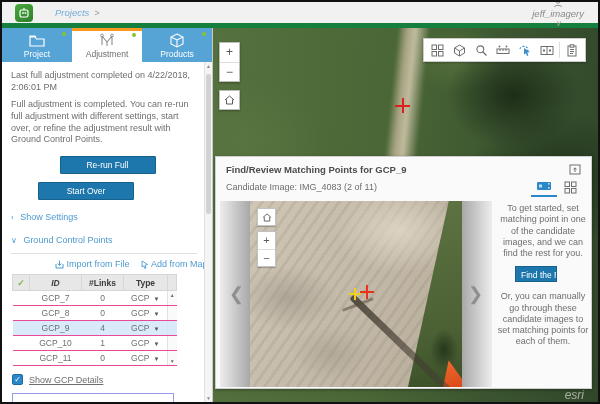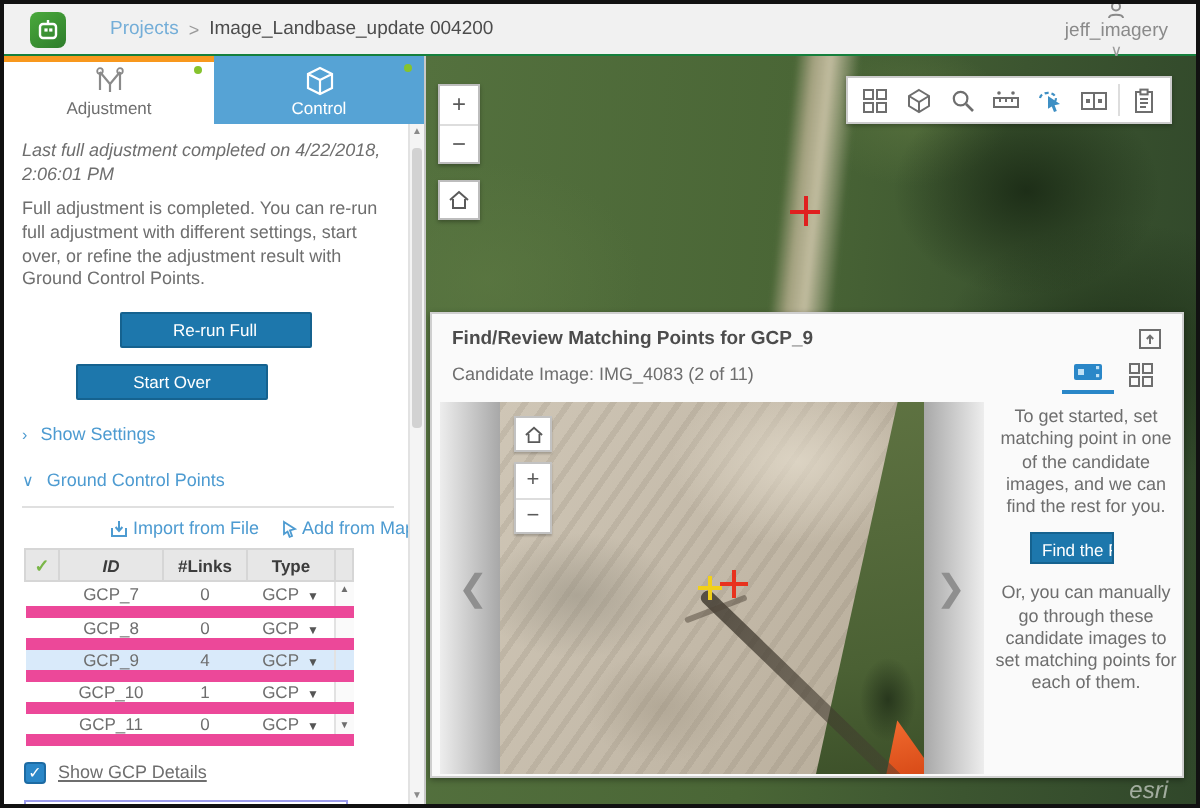--- a/index.html
+++ b/index.html
@@ -4,22 +4,22 @@
 <style>
   * { box-sizing: border-box; margin: 0; padding: 0; }
   html,body { background:#fff; }
   body { font-family:"Liberation Sans", sans-serif; }
 
   .window { position:relative; width:600px; height:404px; border:2px solid #111;
             background:#fff; overflow:hidden; }
 
   
   .topbar { position:absolute; left:0; top:0; width:596px; height:26px;
-            background:#f1f1f1; border-bottom:1px solid #15803d;
-            display:flex; align-items:center; }
+            background:#f1f1f1; border-bottom:5px solid #15803d;
+            display:flex; align-items:center;font-style:italic; }
   .logo { width:18px; height:18px; margin-left:13px; border-radius:4px;
           background:linear-gradient(145deg,#4aa93c,#2e7d2b);
           display:flex; align-items:center; justify-content:center; }
   .crumb { margin-left:22px; font-size:9.5px; color:#74aed8; cursor:pointer; }
   .crumb-sep { margin:0 5px; font-size:9px; color:#9a9a9a; }
   .page-title { font-size:9.5px; color:#4c4c4c; }
   .user-area { margin-left:auto; margin-right:10px; display:flex; align-items:center;
                font-size:9.5px; color:#8a8a8a;flex-direction:column; }
   .user-area .uname { margin:0 4px 0 4px; }
   .chev { font-size:8px; color:#9a9a9a; }
@@ -32,41 +32,41 @@
          align-items:center; justify-content:flex-end; padding-bottom:3px; cursor:pointer; }
   .tab .tlabel { font-size:8.5px; color:#fff; margin-top:1px; }
   .tab.active { background:#fff; border-top:3px solid #f8981d; }
   .tab.active .tlabel { color:#6e6e6e; }
   .tab .dot { position:absolute; top:4px; right:6px; width:4px; height:4px;
               border-radius:50%; background:#86c32d; }
   .tab.active .dot { top:2px; }
 
   .panel-body { position:absolute; left:0; top:34px; width:211px; height:340px;
                 overflow:hidden; font-size:9px; color:#6e6e6e; }
-  .status-text { margin:8px 18px 0 9px; line-height:1.3;font-style:italic; }
+  .status-text { margin:8px 18px 0 9px; line-height:1.3; }
   .desc-text { margin:6px 18px 0 9px; line-height:1.3; }
   .blue-btn { display:block; width:96px; height:18px; margin:10px auto 0;
               background:#1d77ac; border:1px solid #15628f; color:#fff;
               font-size:8.5px; font-family:"Liberation Sans",sans-serif;
               cursor:pointer; border-radius:1px; }
   .blue-btn.second { margin-top:8px;margin-left:36px; }
   .link-row { margin:12px 0 0 9px; font-size:9px; }
   .blue-link { color:#4d9bd1; cursor:pointer; }
   .sec-chev { color:#4d9bd1; margin-right:4px; font-size:8px; }
   .gcp-header { margin:13px 0 0 9px; }
   .divider { margin:8px 9px 0 9px; border-top:1px solid #e0e0e0; width:186px; }
   .import-row { margin:5px 0 0 0; text-align:center; font-size:9px;padding-left:48px; }
   .import-row .icn { display:inline-block; vertical-align:-2px; margin-right:2px; }
   .import-row .gap { display:inline-block; width:8px; }
 
   table.gcp { margin:5px 0 0 10px; border-collapse:collapse; font-size:8.5px; }
   table.gcp th { background:#e7e7e7; color:#3c3c3c; font-weight:bold; height:16px;
                  border:1px solid #d6d6d6; font-size:8.5px; }
   table.gcp td { height:15px; text-align:center; color:#6e6e6e;
-                 border-bottom:6px solid #ec4899; cursor:pointer; }
+                 border-bottom:1px solid #ec4899; cursor:pointer; }
   .col-check { width:17px; } .col-id { width:52px;font-style:italic; } .col-links { width:42px; }
   .col-type { width:44px; } .col-scroll { width:9px; }
   tr.selected td { background:#d9eafa; }
   .hdr-check { color:#7ab648; font-size:9px; }
   .type-caret { font-size:6px; color:#555; margin-left:4px; }
   td.scrollcell { background:#fafafa; border-left:1px solid #e2e2e2; font-size:5px;
                   color:#8a8a8a; vertical-align:top; padding-top:1px; }
   td.scrollcell.bot { vertical-align:bottom; padding-bottom:1px; }
 
   .chk-row { margin:8px 0 0 10px; display:flex; align-items:center; }
@@ -204,48 +204,54 @@
     <div class="logo">
       <svg width="12" height="12" viewBox="0 0 12 12">
         <rect x="2" y="3" width="8" height="7" rx="1.5" fill="none" stroke="#fff" stroke-width="1.2"></rect>
         <rect x="4.2" y="5.2" width="1.6" height="1.6" fill="#fff"></rect>
         <rect x="6.6" y="5.2" width="1.6" height="1.6" fill="#fff"></rect>
         <line x1="6" y1="1" x2="6" y2="3" stroke="#fff" stroke-width="1.2"></line>
       </svg>
     </div>
     <span class="crumb">Projects</span>
     <span class="crumb-sep">&gt;</span>
-    <span class="page-title">Image_Landbase_update 004200</span>
     <div class="user-area">
       <svg width="10" height="10" viewBox="0 0 10 10">
         <circle cx="5" cy="3.2" r="2" fill="none" stroke="#8a8a8a" stroke-width="1"></circle>
         <path d="M1.5 9 C1.5 6.8 8.5 6.8 8.5 9" fill="none" stroke="#8a8a8a" stroke-width="1"></path>
       </svg>
       <span class="uname">jeff_imagery</span>
       <span class="chev">∨</span>
     </div>
   </div>
 
   <div class="leftpanel">
     <div class="tabs">
+      <div class="tab">
+        <span class="dot"></span>
+        <svg width="18" height="14" viewBox="0 0 18 14">
+          <path d="M2 3 h5 l1.5 2 H16 v7 H2 Z M2 3 v-1 h5 l1 1" fill="none" stroke="#fff" stroke-width="1.2"></path>
+        </svg>
+        <span class="tlabel">Project</span>
+      </div>
       <div class="tab active">
         <span class="dot"></span>
         <svg width="20" height="15" viewBox="0 0 20 15">
           <path d="M5 3 L10 9 L15 3 M5 3 v9 M15 3 v9 M10 9 v4" fill="none" stroke="#8a8a8a" stroke-width="1.1"></path>
           <circle cx="5" cy="2.5" r="1.4" fill="none" stroke="#8a8a8a" stroke-width="0.9"></circle>
           <circle cx="15" cy="2.5" r="1.4" fill="none" stroke="#8a8a8a" stroke-width="0.9"></circle>
         </svg>
         <span class="tlabel">Adjustment</span>
       </div>
       <div class="tab">
         <span class="dot"></span>
         <svg width="16" height="15" viewBox="0 0 16 15">
           <path d="M8 1 L14 4 v7 L8 14 L2 11 V4 Z M2 4 l6 3 l6 -3 M8 7 v7" fill="none" stroke="#fff" stroke-width="1.1"></path>
         </svg>
-        <span class="tlabel">Control</span>
+        <span class="tlabel">Products</span>
       </div>
     </div>
 
     <div class="panel-body">
       <div class="status-text">Last full adjustment completed on 4/22/2018, 2:06:01 PM</div>
       <div class="desc-text">Full adjustment is completed. You can re-run full adjustment with different settings, start over, or refine the adjustment result with Ground Control Points.</div>
       <button class="blue-btn">Re-run Full</button>
       <button class="blue-btn second">Start Over</button>
 
       <div class="link-row">

